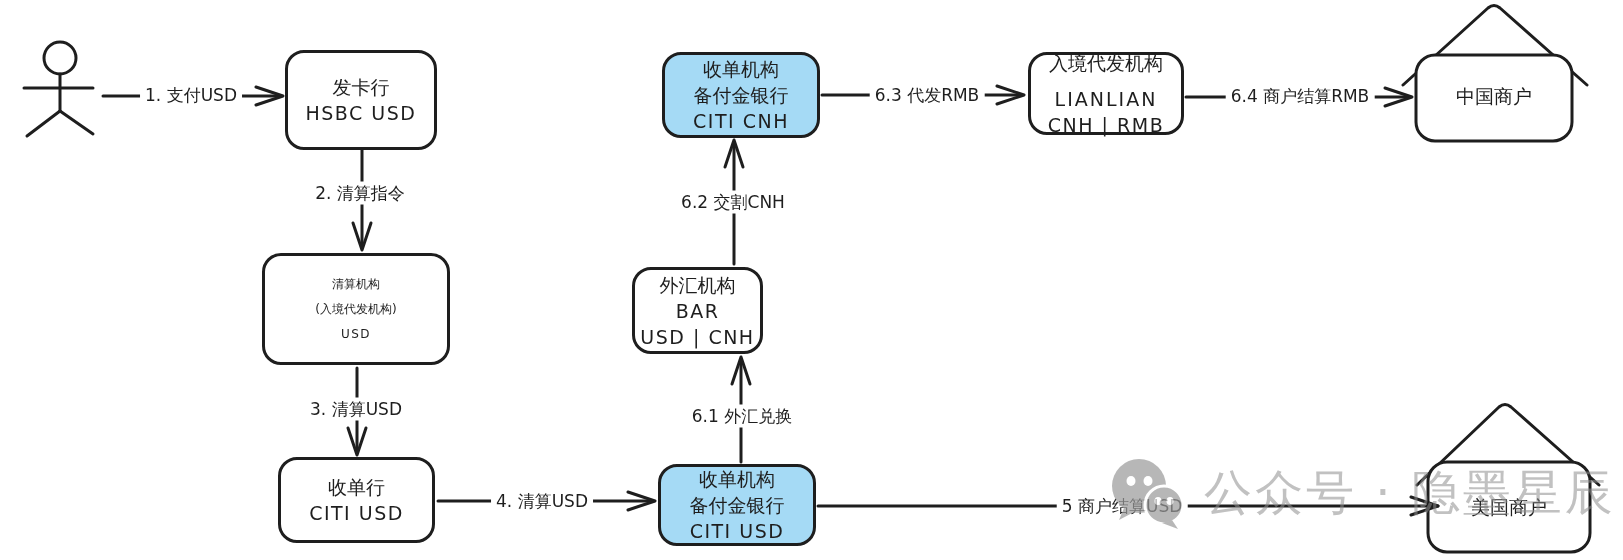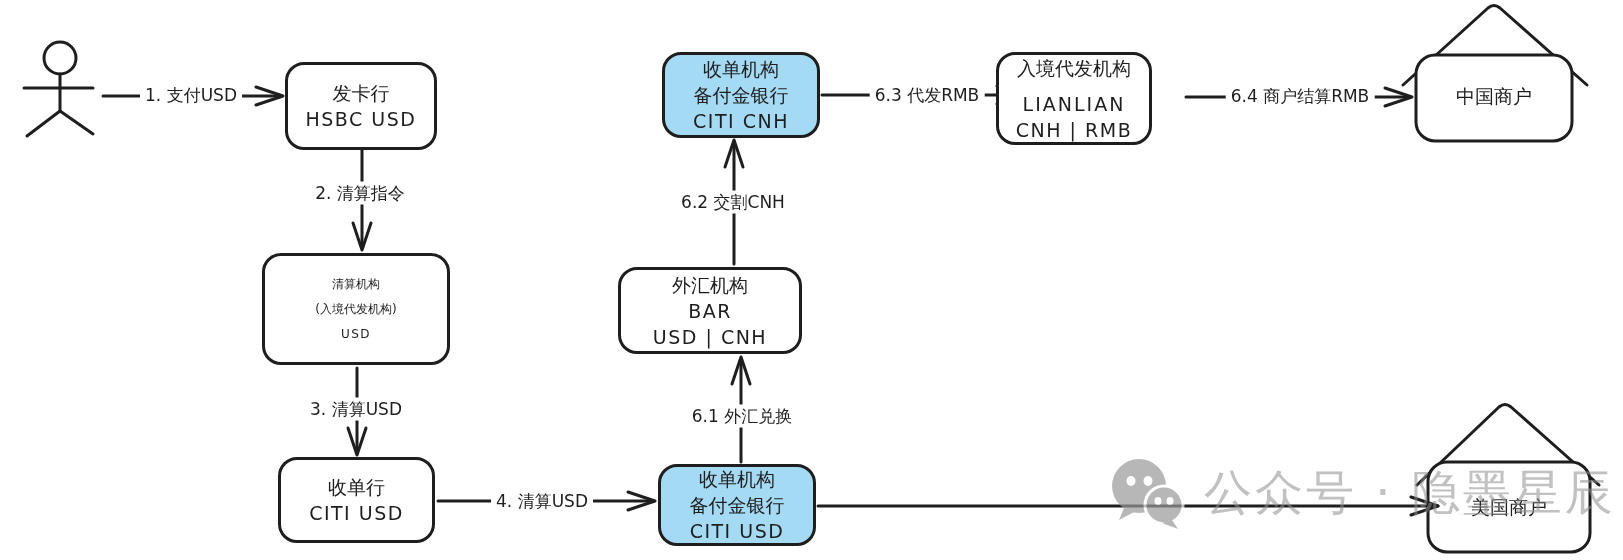--- a/index.html
+++ b/index.html
@@ -101,21 +101,21 @@
         <line x1="822" y1="95" x2="1022" y2="95"></line>
         <polyline points="997,86 1024,95 997,104"></polyline>
       </g>
       <g>
         <line x1="1186" y1="97" x2="1410" y2="97"></line>
         <polyline points="1385,88 1412,97 1385,106"></polyline>
       </g>
     </g>
   </svg>
 
-  <div class="node" style="left:285px;top:62px;width:152px;height:88px">
+  <div class="node" style="left:285px;top:50px;width:152px;height:100px">
     <div>发卡行</div>
     <div class="latin">HSBC USD</div>
   </div>
 
   <div class="node small" style="left:262px;top:253px;width:188px;height:112px">
     <div>清算机构</div>
     <div>(入境代发机构)</div>
     <div class="latin">USD</div>
   </div>
 
@@ -123,45 +123,46 @@
     <div>收单行</div>
     <div class="latin">CITI USD</div>
   </div>
 
   <div class="node blue" style="left:658px;top:464px;width:158px;height:82px">
     <div>收单机构</div>
     <div>备付金银行</div>
     <div class="latin">CITI USD</div>
   </div>
 
-  <div class="node" style="left:618px;top:267px;width:184px;height:87px">
+  <div class="node" style="left:632px;top:267px;width:131px;height:87px">
     <div>外汇机构</div>
     <div class="latin">BAR</div>
     <div class="latin">USD | CNH</div>
   </div>
 
   <div class="node blue" style="left:662px;top:52px;width:158px;height:86px">
     <div>收单机构</div>
     <div>备付金银行</div>
     <div class="latin">CITI CNH</div>
   </div>
 
-  <div class="node" style="left:996px;top:52px;width:156px;height:93px">
+  <div class="node" style="left:1028px;top:52px;width:156px;height:83px">
     <div>入境代发机构</div>
     <div class="italic">LIANLIAN</div>
     <div class="latin">CNH | RMB</div>
   </div>
 
   <div class="house-label" style="left:1428px;top:495px;width:162px">美国商户</div>
   <div class="house-label" style="left:1416px;top:84px;width:156px">中国商户</div>
 
   <div class="edge-label" style="left:191px;top:95px">1. 支付USD</div>
   <div class="edge-label" style="left:360px;top:193px">2. 清算指令</div>
   <div class="edge-label" style="left:356px;top:409px">3. 清算USD</div>
   <div class="edge-label" style="left:542px;top:501px">4. 清算USD</div>
+  <div class="edge-label" style="left:1122px;top:506px">5 商户结算USD</div>
   <div class="edge-label" style="left:742px;top:416px">6.1 外汇兑换</div>
   <div class="edge-label" style="left:733px;top:202px">6.2 交割CNH</div>
   <div class="edge-label" style="left:927px;top:95px">6.3 代发RMB</div>
   <div class="edge-label" style="left:1300px;top:96px">6.4 商户结算RMB</div>
 
   <div class="watermark">
     <svg class="wm-icon" width="82" height="76" viewBox="0 0 82 76">
       <g fill="#9a9a9a">
         <circle cx="33" cy="32" r="27"></circle>
         <path d="M18,54 L13,66 L30,57 Z"></path>

